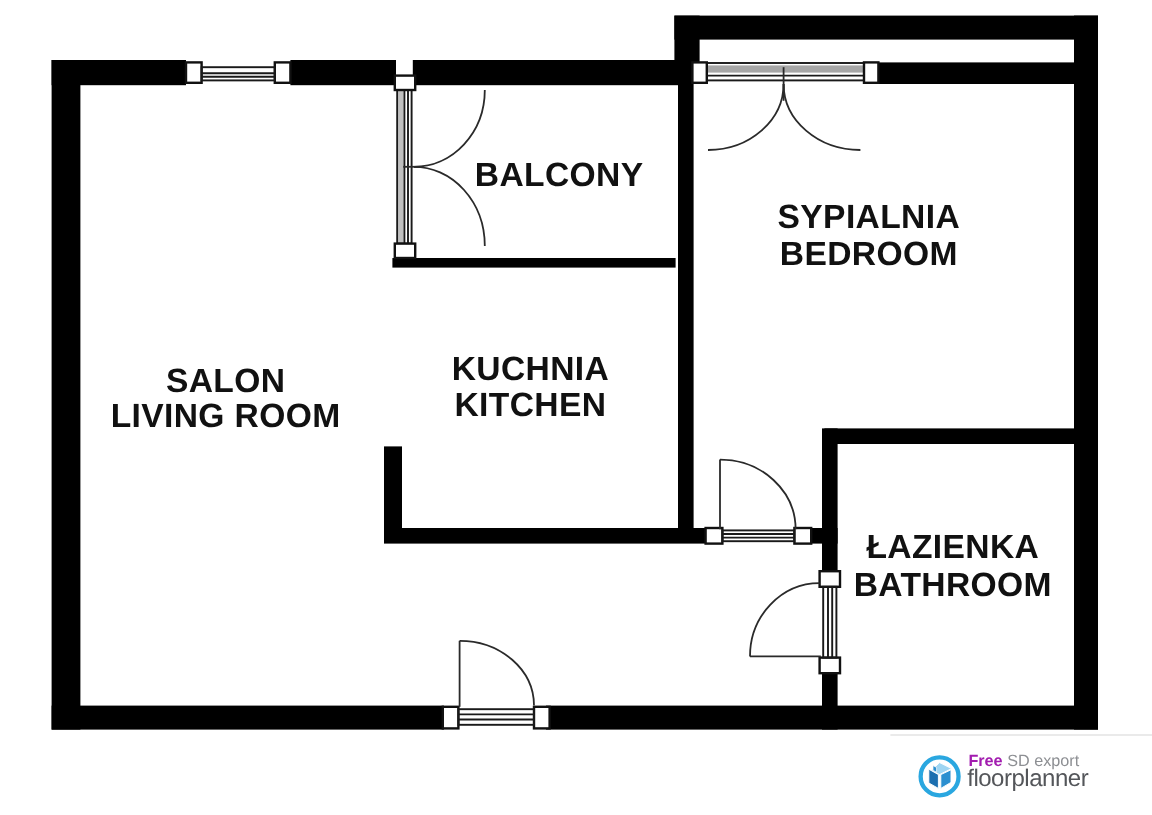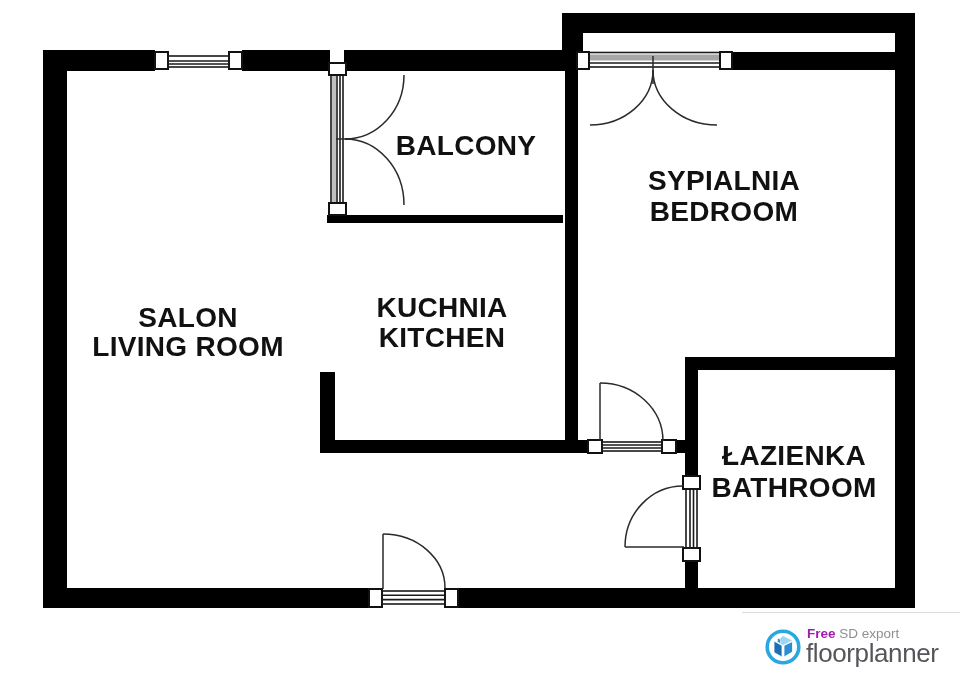--- a/index.html
+++ b/index.html
@@ -68,21 +68,21 @@
     white-space: nowrap;
   }
   #logo-tagline .bold-part {
     font-weight: 700;
     color: #a21caf;
   }
   #logo-brand {
     position: absolute;
     left: 44px;
     top: 13px;
-    font-size: 26px;
+    font-size: 20px;
     letter-spacing: -0.4px;
     color: #54565a;
     white-space: nowrap;
   }
 </style>
 </head>
 <body>
 
 <div id="stage">
 

